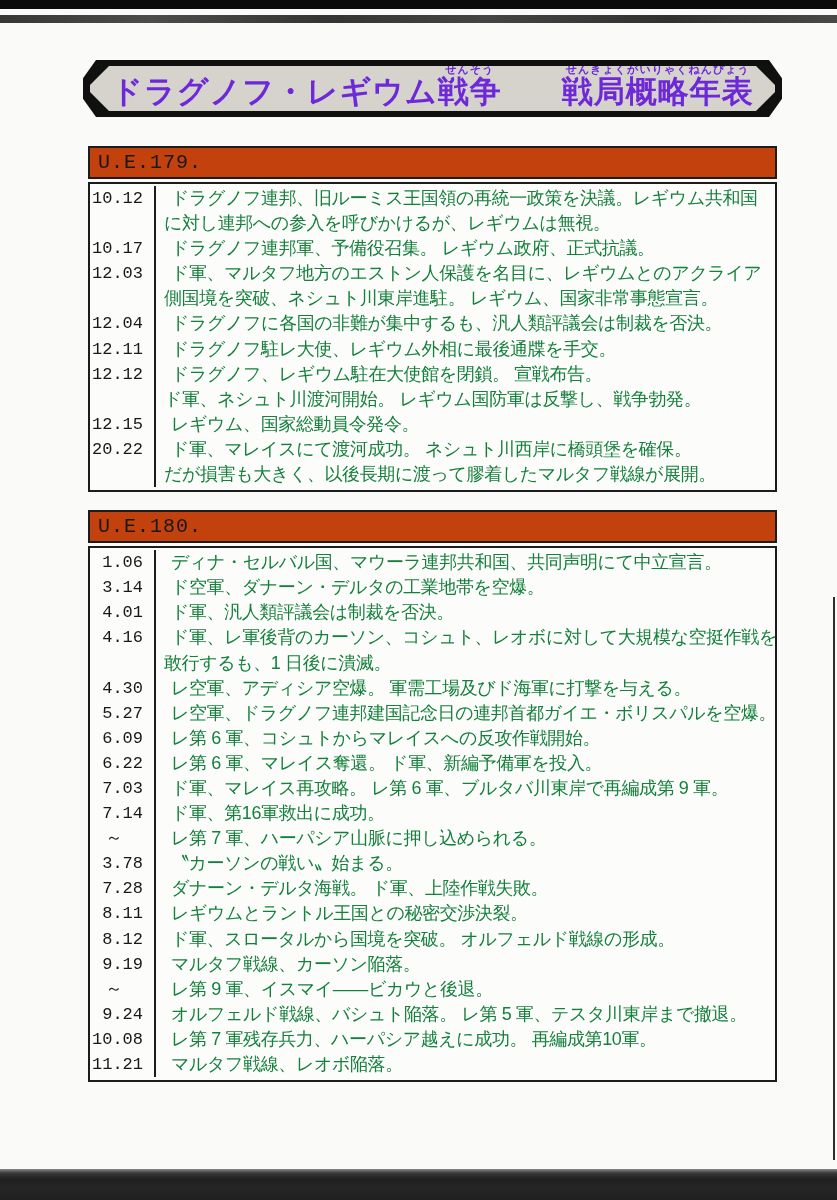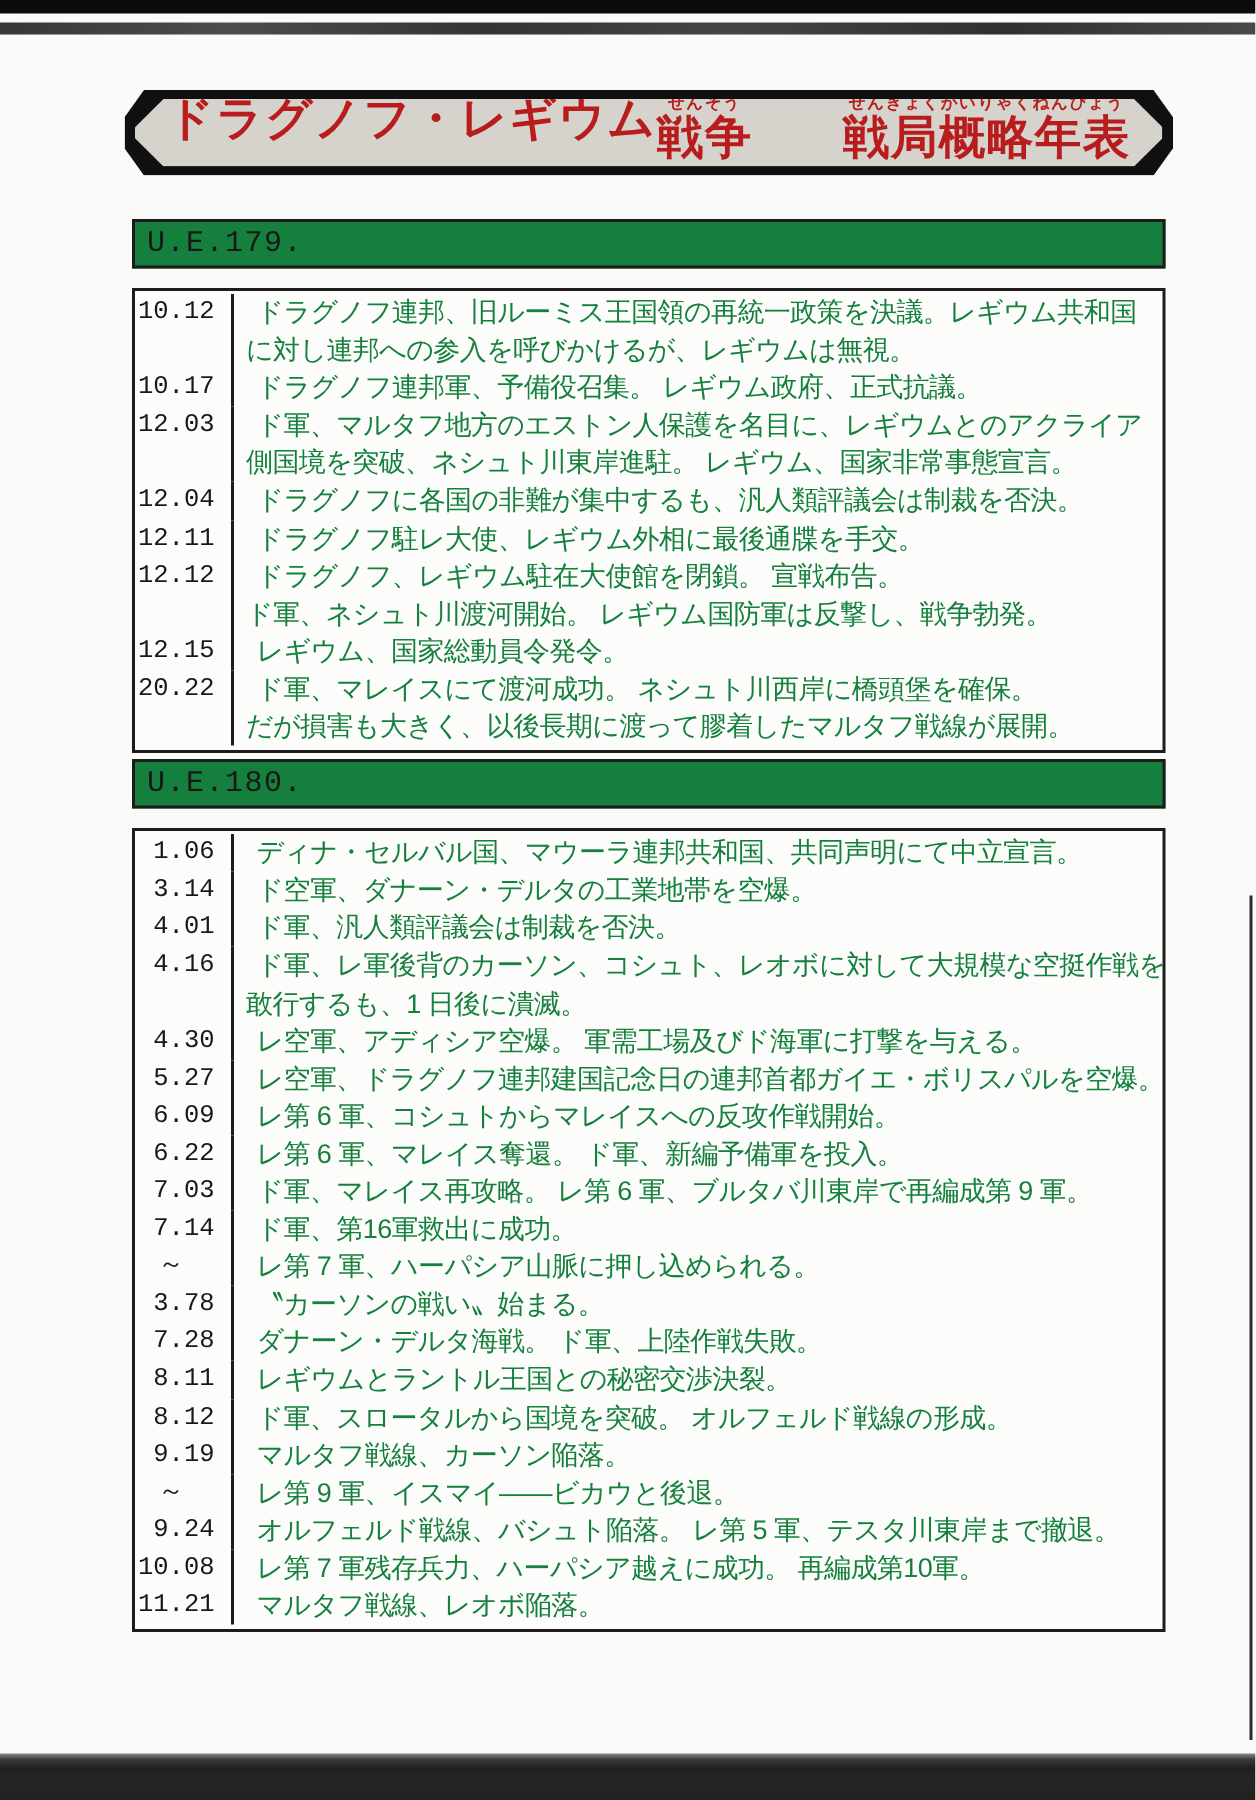--- a/index.html
+++ b/index.html
@@ -39,47 +39,47 @@
   }
   .banner-inner {
     position: absolute; left: 7px; top: 6px; right: 7px; bottom: 6px;
     background: #d6d3cd;
     clip-path: polygon(19px 0, calc(100% - 19px) 0, 100% 42%, 100% 58%, calc(100% - 19px) 100%, 19px 100%, 0 58%, 0 42%);
     display: flex; align-items: flex-end; justify-content: center;
     padding-bottom: 4px; box-sizing: border-box;
   }
   .title-line {
     font-size: 31px; font-weight: 900; line-height: 1;
-    letter-spacing: 1px; color: #b91c1c; white-space: nowrap;
-    display: flex; 
+    letter-spacing: 1px; color: #6d28d9; white-space: nowrap;
+    display: flex; align-items: flex-end;
   }
   .title-line ruby { ruby-position: over; }
   .title-line rt {
     font-size: 11px; font-weight: 700; letter-spacing: 1px;
     text-align: center; line-height: 1; padding-bottom: 2px;
   }
   .title-gap2 { margin-left: 60px; }
 
   
   #sections { position: absolute; left: 88px; top: 146px; width: 689px; }
   .era-box {
     box-sizing: border-box; height: 33px;
     border: 2px solid #1c1c1c;
-    margin-bottom: 13px;
+    margin-bottom: 3px;
     display: flex; align-items: center;
-    background: #15803d;
+    background: #c2410c;
   }
   .era-label {
     font-family: "Liberation Mono", "DejaVu Sans Mono", monospace;
     font-size: 20px; letter-spacing: 1px; padding-left: 8px; color: #181818;
   }
   .body-box {
     box-sizing: border-box;
     border: 2px solid #1c1c1c;
-    margin-bottom: 4px;
+    margin-bottom: 18px;
     padding: 2px 0 3px 0;
     background: #fcfcfa;
     overflow: hidden;
   }
   .row { display: flex; }
   .date {
     flex: 0 0 66px; width: 66px; box-sizing: border-box;
     border-right: 2px solid #1c1c1c;
     font-family: "Liberation Mono", "DejaVu Sans Mono", monospace;
     font-size: 17px; line-height: 25.1px;

